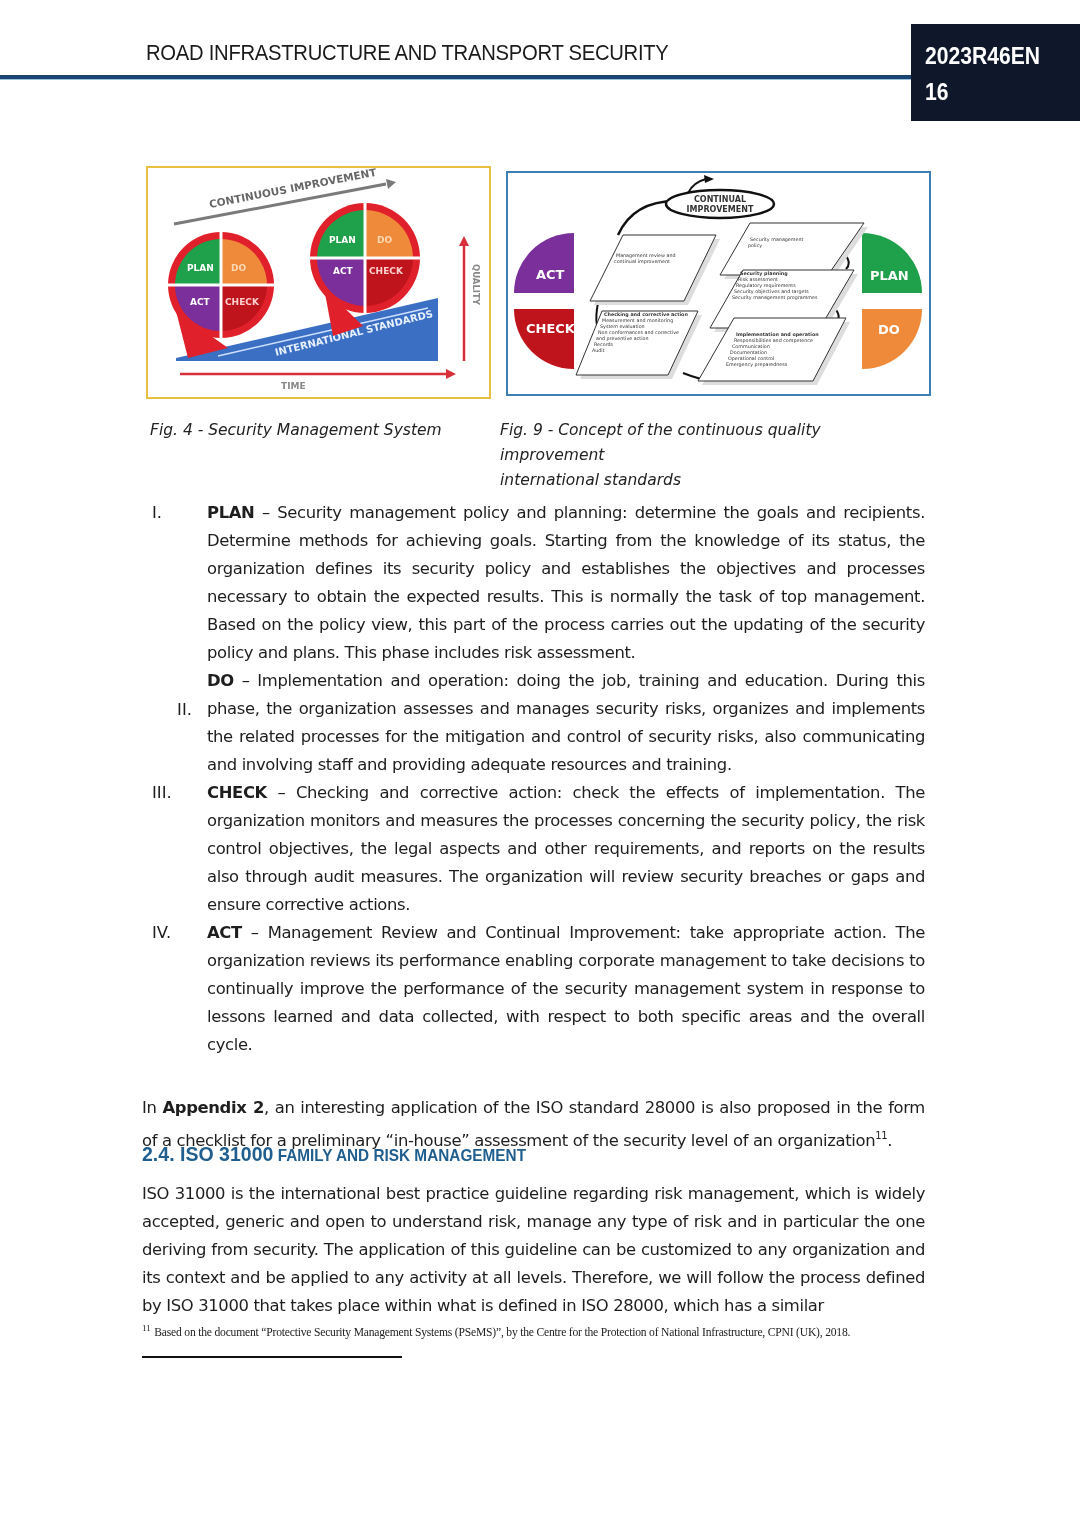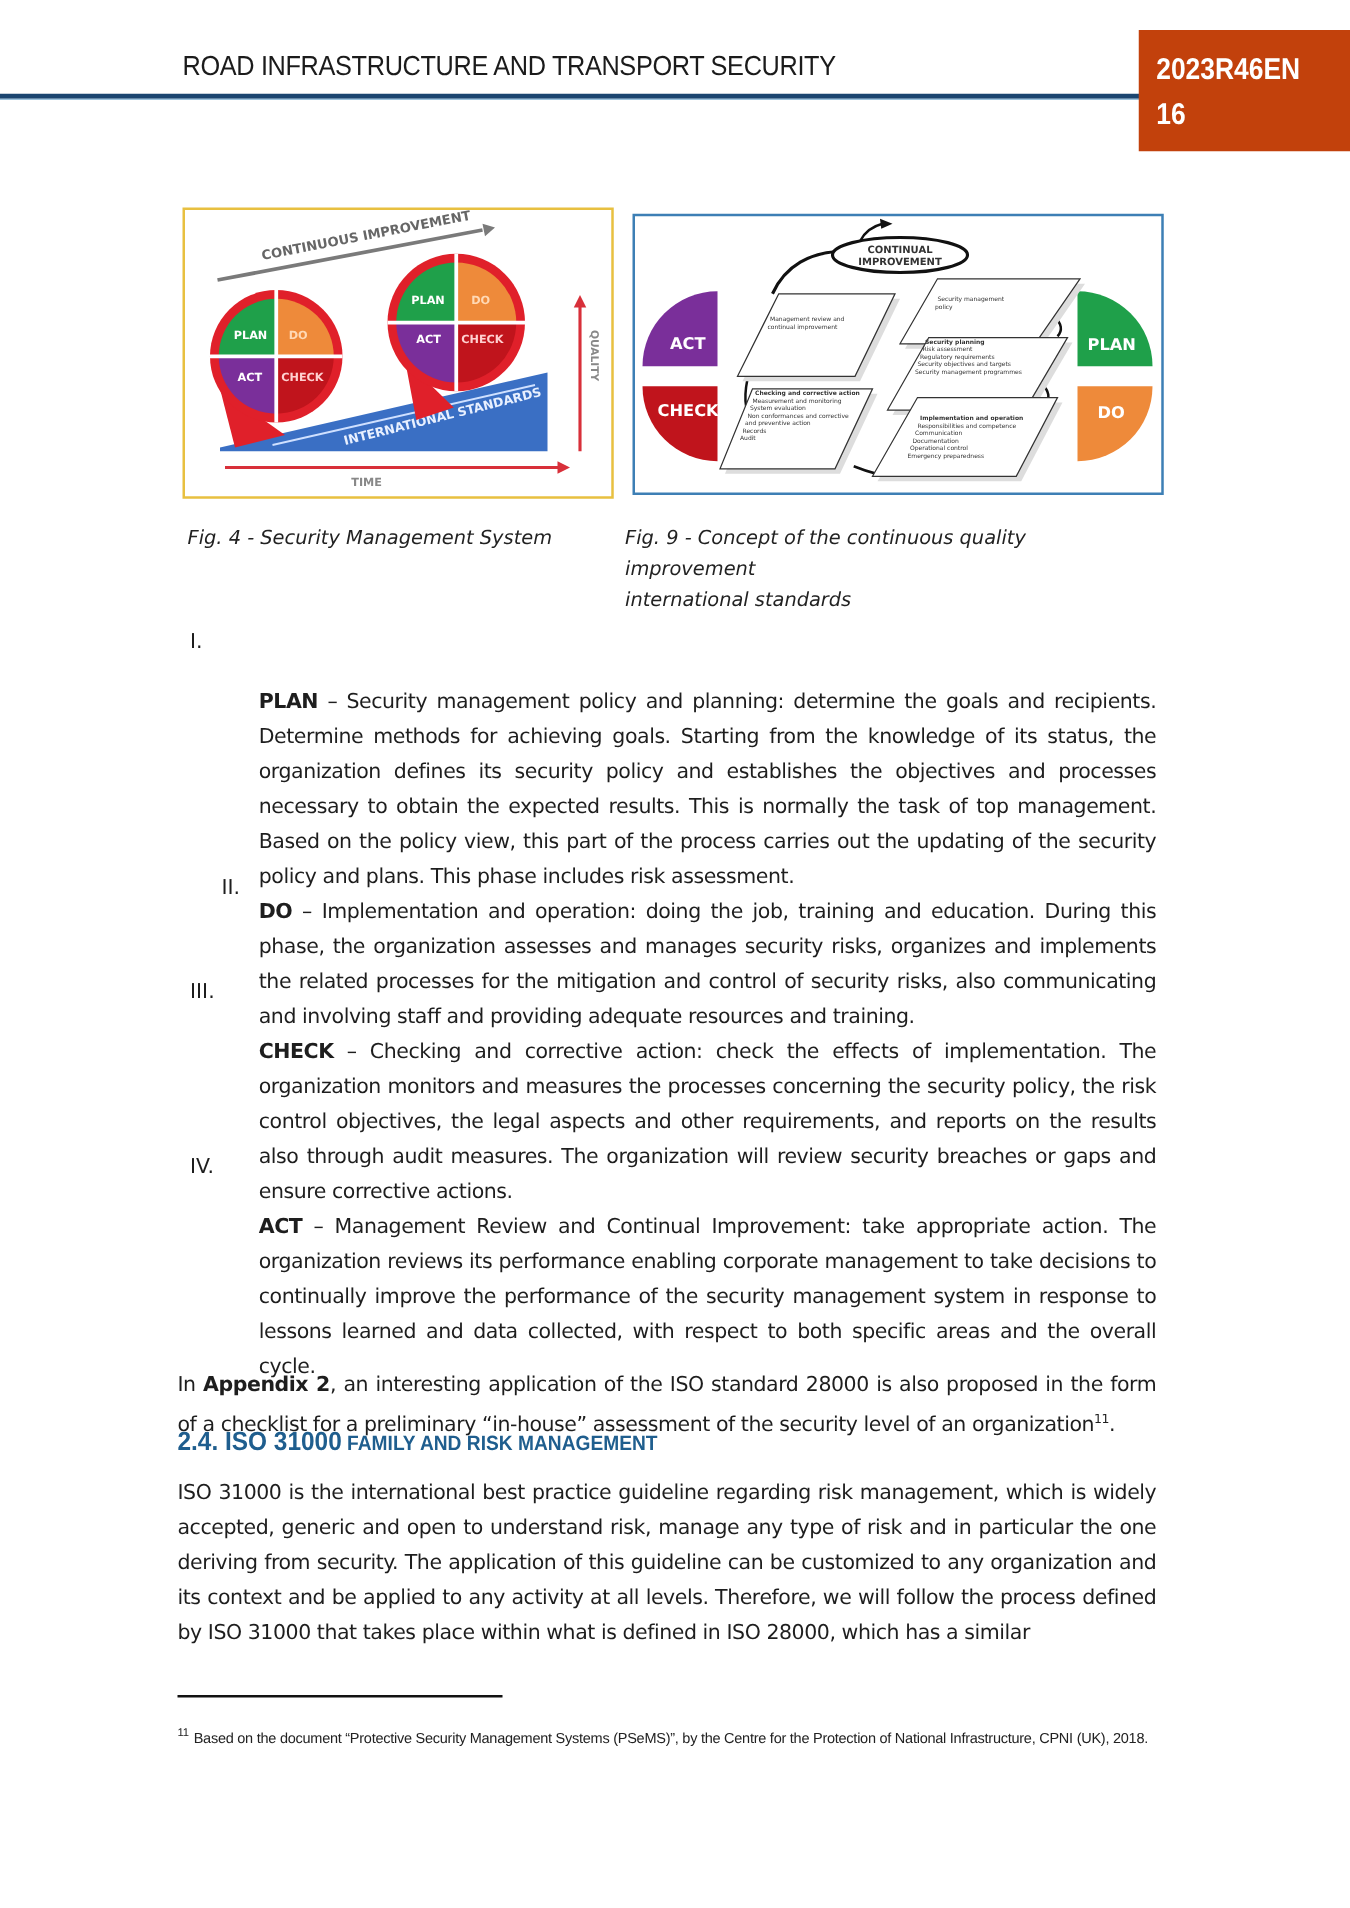--- a/index.html
+++ b/index.html
@@ -4,21 +4,21 @@
 <style>
   html, body { margin:0; padding:0; background:#ffffff; }
   body { width:1080px; height:1526px; position:relative; overflow:hidden;
          font-family:"Liberation Sans", sans-serif; color:#1a1a1a; }
 
   
   .hdr-title { position:absolute; left:146px; top:40px; font-size:22px; letter-spacing:-0.3px;
                color:#1b1b1b; transform:scaleX(0.92); transform-origin:left center; white-space:nowrap; }
   .hdr-rule { position:absolute; left:0; top:75px; width:1080px; height:4px; background:#1b4570; }
   .hdr-rule2 { position:absolute; left:0; top:79px; width:1080px; height:1px; background:#9cc3de; }
-  .badge { position:absolute; left:911px; top:24px; width:169px; height:97px; background:#c2410c; }
+  .badge { position:absolute; left:911px; top:24px; width:169px; height:97px; background:#0f172a; }
   .badge .code { position:absolute; left:14px; top:18px; font-size:24px; font-weight:bold; color:#ffffff;
                  transform:scaleX(0.88); transform-origin:left center; white-space:nowrap; }
   .badge .page { position:absolute; left:14px; top:54px; font-size:24px; font-weight:bold; color:#ffffff;
                  transform:scaleX(0.88); transform-origin:left center; }
 
   
   .fig { position:absolute; background:#fff; overflow:hidden; }
   .fig4 { left:146px; top:166px; width:341px; height:229px; border:2px solid #e8c040; }
   .fig3 { left:506px; top:171px; width:421px; height:221px; border:2px solid #3d7fb5; }
   .fig svg { display:block; }
@@ -26,31 +26,31 @@
   .caption { position:absolute; font-family:"DejaVu Sans", sans-serif; font-style:italic; font-size:15.5px;
              line-height:25px; text-align:left; color:#222; }
   .cap4 { left:150px; top:418px; width:330px; }
   .cap3 { left:500px; top:418px; width:425px; }
 
   
   .para { position:absolute; font-family:"DejaVu Sans", sans-serif; font-size:16.4px; line-height:28px;
           text-align:justify; color:#1e1e1e; letter-spacing:-0.35px; }
   .para b { font-weight:bold; }
   .roman { position:absolute; left:152px; font-family:"DejaVu Sans", sans-serif; font-size:16.4px; line-height:28px; color:#1e1e1e; width:40px; }
-  .item-text { left:207px; width:718px;margin-top:48px; }
+  .item-text { left:207px; width:718px; }
   .full-text { left:142px; width:783px; }
   .sup { font-size:10px; vertical-align:7px; }
 
   .section-h { position:absolute; left:142px; top:1142px; color:#1f5e8e; font-weight:bold; white-space:nowrap;
                transform:scaleX(0.93); transform-origin:left center; }
   .section-h .num { font-size:21px; }
   .section-h .sm { font-size:16.5px; }
 
   .fn-rule { position:absolute; left:142px; top:1356px; width:260px; height:1.5px; background:#111; }
-  .footnote { position:absolute; left:142px; top:1378px; width:783px; font-family:Liberation Sans, sans-serif;
+  .footnote { position:absolute; left:142px; top:1320px; width:783px; font-family:Liberation Serif, serif;
               font-size:11.6px; line-height:17px; text-align:justify; color:#222; letter-spacing:-0.2px; }
   .footnote .fnum { font-size:9px; vertical-align:5px; margin-right:4px; }
 
   .svgtxt { font-family:"DejaVu Sans", sans-serif; }
 </style>
 </head>
 <body>
 
 <div class="hdr-title">ROAD INFRASTRUCTURE AND TRANSPORT SECURITY</div>
 <div class="hdr-rule"></div>

